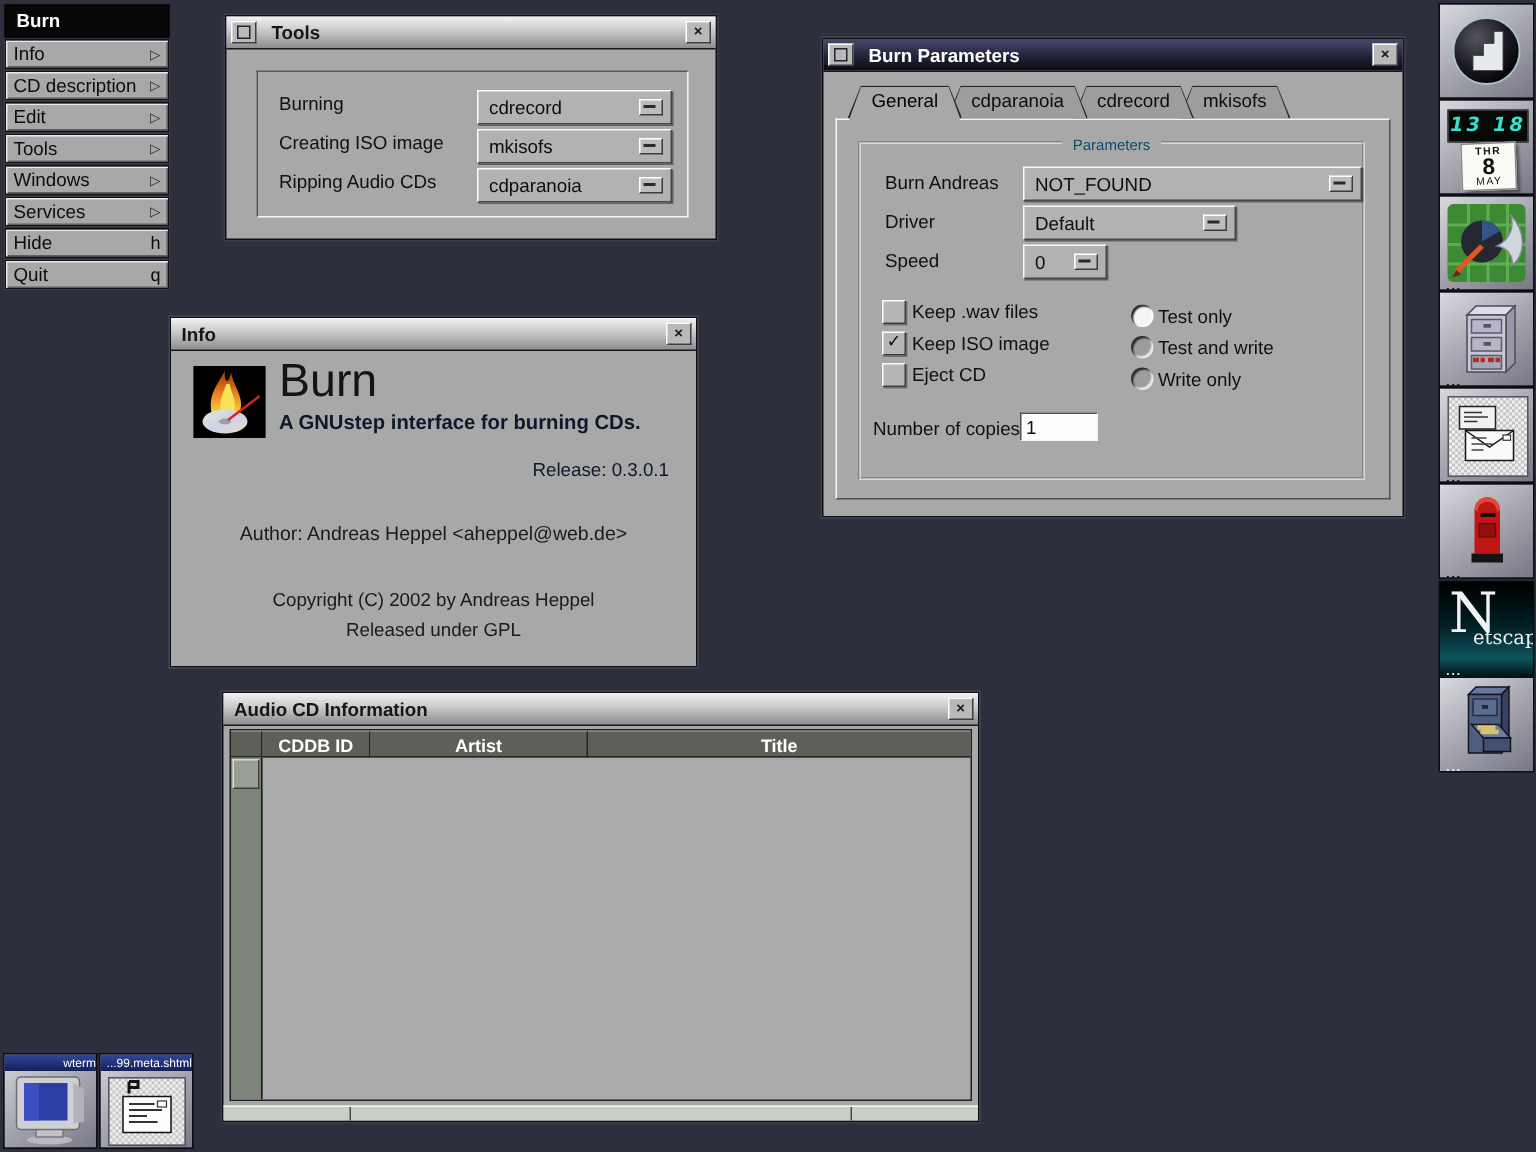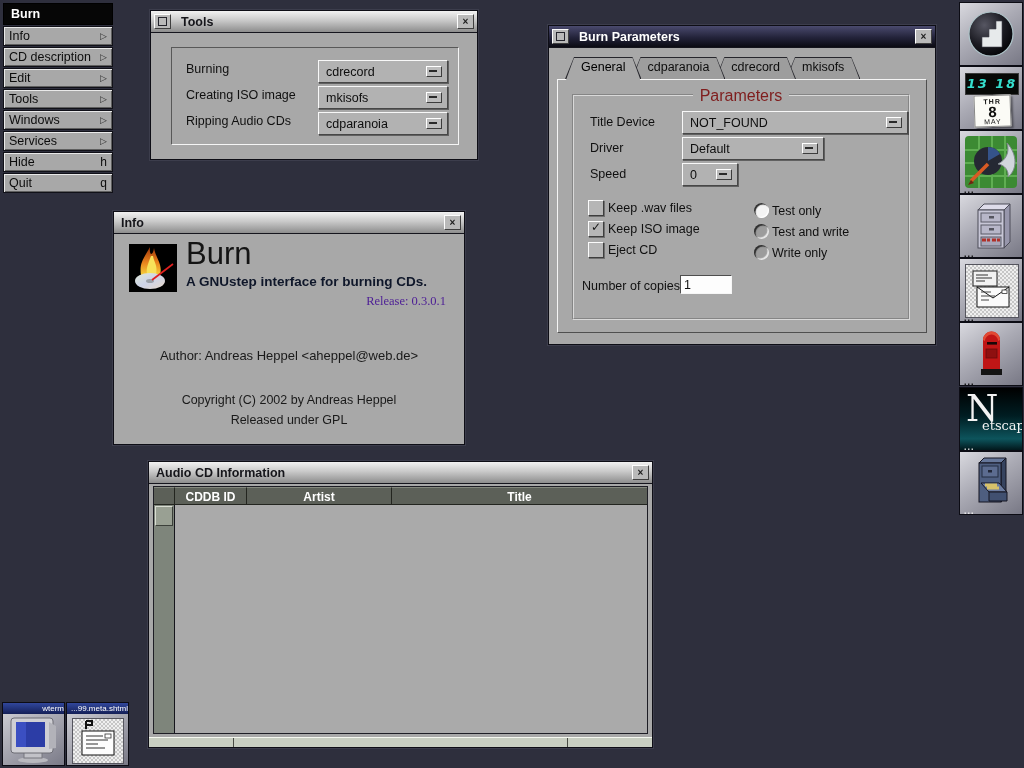--- a/index.html
+++ b/index.html
@@ -71,21 +71,21 @@
   .tab .bgo,.tab .bgi{position:absolute;}
   .tab .bgo{inset:0;background:#26262c;clip-path:polygon(9px 0,calc(100% - 9px) 0,100% 100%,0 100%);}
   .tab .bgi{left:1px;right:1px;top:1px;bottom:0;background:#9d9d9d;
     clip-path:polygon(8px 0,calc(100% - 8px) 0,100% 100%,0 100%);}
   .tab.active .bgi{background:#a8a8a8;bottom:-1px;}
   .tab .tab-label{position:relative;z-index:2;font-size:12.5px;color:#0d0d0d;line-height:21px;}
   .tab.active .tab-label{color:#000;}
 
   .groupbox{position:absolute;border:2px groove #d9d9d9;}
   .groupbox .legend{position:absolute;top:-9px;left:0;right:0;text-align:center;}
-  .groupbox .legend span{background:#a8a8a8;padding:0 7px;font-size:16px;color:#7f1d1d;}
+  .groupbox .legend span{background:#a8a8a8;padding:0 7px;font-size:10px;color:#0c4a6e;}
 
   
   .th{background:#5c6058;color:#fff;font-weight:bold;font-size:12px;text-align:center;
     border-right:1px solid #23251f;border-top:1px solid #83877d;border-bottom:1px solid #23251f;
     height:18px;line-height:18px;box-sizing:border-box;}
   .resizebar{position:absolute;left:0;right:0;bottom:0;height:10px;background:#c9cfc2;
     border-top:1px solid #f5f8f0;box-sizing:border-box;display:flex;}
   .resizebar .seg-l,.resizebar .seg-r{width:84px;border-right:1px solid #4a4d45;flex:0 0 auto;}
   .resizebar .seg-m{flex:1;border-right:1px solid #4a4d45;}
 
@@ -218,21 +218,21 @@
       <div class="tab" style="z-index:2;">
         <span class="bgo"></span><span class="bgi"></span>
         <span class="tab-label">mkisofs</span>
       </div>
     </div>
 
     <div class="abs raised" style="left:8px;top:53px;width:368px;height:252px;background:#a8a8a8;">
       <div class="groupbox" style="left:14px;top:14px;width:334px;height:222px;">
         <div class="legend"><span>Parameters</span></div>
 
-        <span class="lbl abs" style="left:16px;top:19px;">Title Device</span>
+        <span class="lbl abs" style="left:16px;top:19px;">Burn Andreas</span>
         <div class="popup" style="left:108px;top:15px;width:224px;">
           <span class="val">NOT_FOUND</span>
           <span class="popup-glyph"></span>
         </div>
 
         <span class="lbl abs" style="left:16px;top:45px;">Driver</span>
         <div class="popup" style="left:108px;top:41px;width:140px;">
           <span class="val">Default</span>
           <span class="popup-glyph"></span>
         </div>
@@ -299,21 +299,21 @@
         <rect width="48" height="48" fill="#000"></rect>
         <path d="M21,3 C15,14 10,19 12,31 L31,31 C34,20 27,15 25,4 C24,12 20,12 21,3 Z" fill="url(#flame)"></path>
         <path d="M22,12 C19,20 17,24 18,30 L27,30 C29,22 25,18 24,12 Z" fill="#f8e25a"></path>
         <ellipse cx="21" cy="37" rx="15" ry="8" fill="url(#cd)"></ellipse>
         <ellipse cx="21" cy="37" rx="4" ry="2" fill="#9aa0a8"></ellipse>
         <line x1="44" y1="20" x2="23" y2="36" stroke="#e02020" stroke-width="1.6"></line>
       </svg>
     </div>
     <div class="abs" style="left:72px;top:24px;font-size:31px;color:#141414;">Burn</div>
     <div class="abs" style="left:72px;top:62px;font-size:13.5px;font-weight:bold;color:#0f172a;">A GNUstep interface for burning CDs.</div>
-    <div class="abs" style="right:18px;top:82px;font-size:12.5px;color:#4c1d95;font-family:Liberation Serif, serif;">Release: 0.3.0.1</div>
+    <div class="abs" style="right:18px;top:94px;font-size:12.5px;color:#0f172a;">Release: 0.3.0.1</div>
     <div class="abs" style="left:0;right:0;top:136px;text-align:center;font-size:13px;color:#1a1a1a;">Author: Andreas Heppel &lt;aheppel@web.de&gt;</div>
     <div class="abs" style="left:0;right:0;top:181px;text-align:center;font-size:12.5px;color:#1a1a1a;">Copyright (C) 2002 by Andreas Heppel</div>
     <div class="abs" style="left:0;right:0;top:201px;text-align:center;font-size:12.5px;color:#1a1a1a;">Released under GPL</div>
   </div>
 
   <div class="window" style="left:148px;top:461px;width:503px;height:285px;">
     <div class="titlebar unfocused">
       <span class="title">Audio CD Information</span>
       <span class="tbtn">
           <span>×</span>

